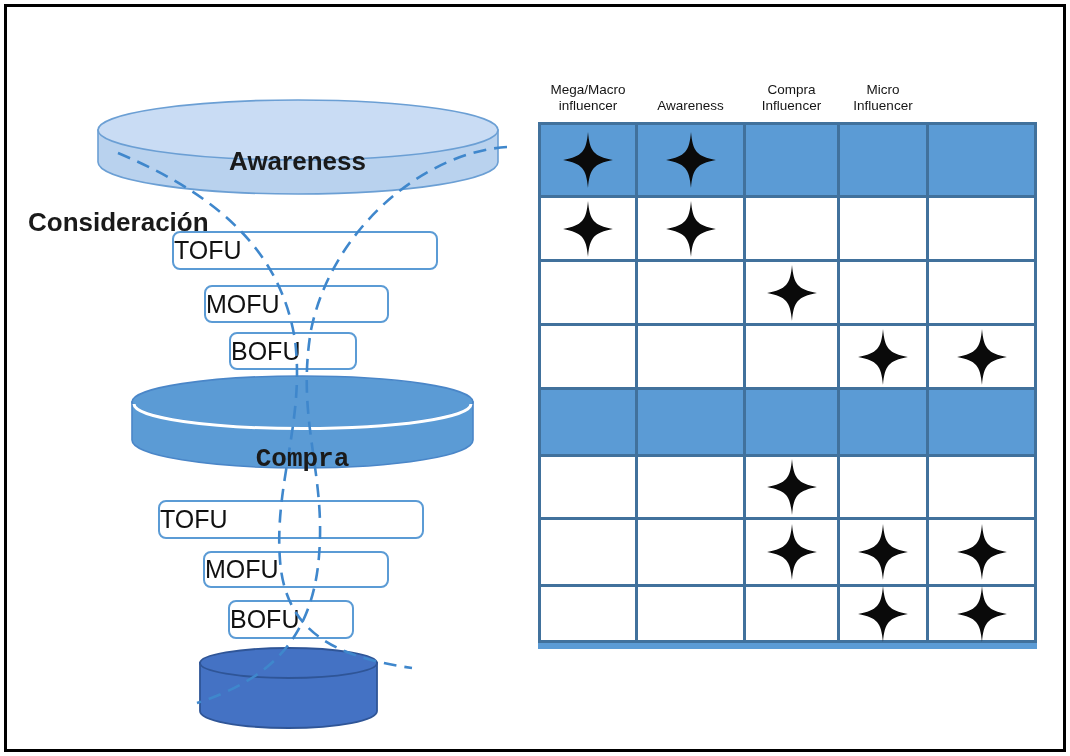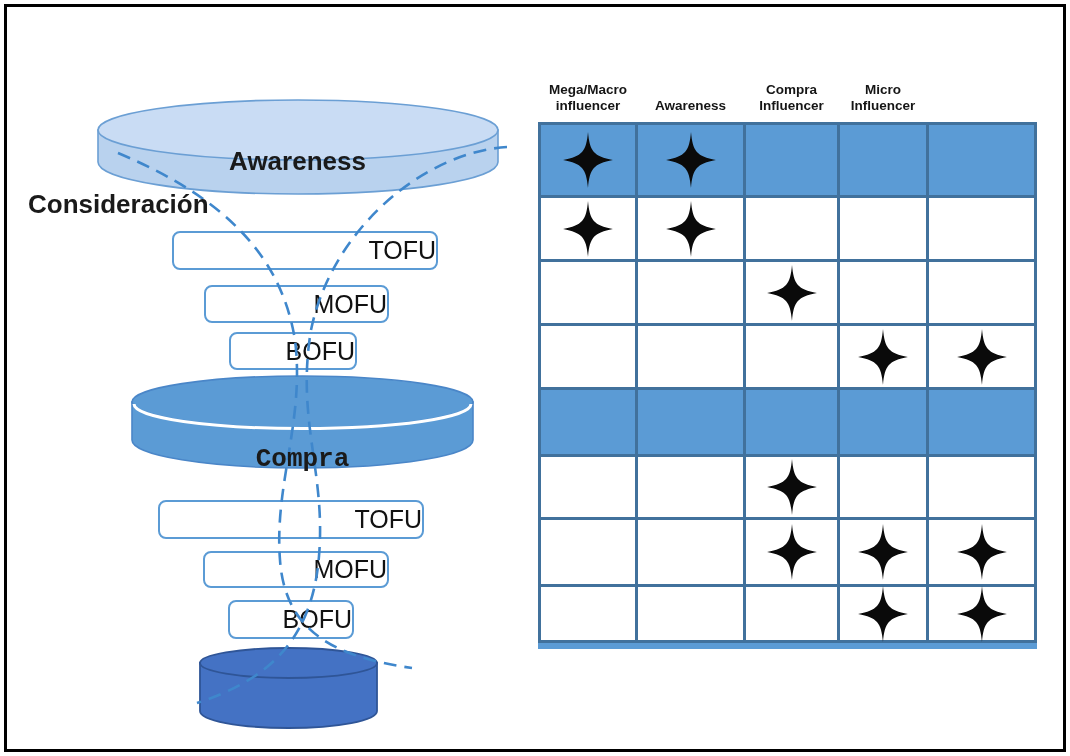--- a/index.html
+++ b/index.html
@@ -6,26 +6,26 @@
   .page{position:relative;width:1070px;height:756px;background:#fff;overflow:hidden;
         font-family:"Liberation Sans",sans-serif;}
   .frame{position:absolute;left:4px;top:4px;right:4px;bottom:4px;border:3px solid #000;pointer-events:none;z-index:10;}
   svg.layer{position:absolute;left:0;top:0;pointer-events:none;}
   .funnel-base{z-index:1;}
   .funnel-curves{z-index:3;}
   .stage-label{position:absolute;z-index:4;font-weight:700;color:var(--label-text);
                font-size:26px;white-space:nowrap;}
   .stage-label.centered{text-align:center;}
   .fbox{position:absolute;z-index:2;background:#fff;border:2px solid var(--box-border);
-        border-radius:8px;display:flex;align-items:center;justify-content:flex-end;}
+        border-radius:8px;display:flex;align-items:center;justify-content:flex-start;}
   .fbox span{font-size:25px;color:#111;}
   #matrix-headers{position:absolute;left:538px;top:70px;width:499px;height:52px;z-index:2;
         display:grid;grid-template-columns:94px 105px 91px 86px 105px;gap:3px;padding:0 3px;}
   .hcell{display:flex;align-items:flex-end;justify-content:center;text-align:center;
-        font-weight:700;font-size:13.5px;line-height:16px;color:#151515;padding:0 6px 8px 6px;}
+        font-weight:400;font-size:13.5px;line-height:16px;color:#151515;padding:0 6px 8px 6px;}
   #matrix-grid{position:absolute;left:538px;top:122px;width:499px;height:521px;z-index:2;
         box-sizing:border-box;background:var(--grid-border);padding:3px;
         display:grid;grid-template-columns:94px 105px 91px 86px 105px;
         grid-template-rows:70px 61px 61px 61px 64px 60px 64px 53px;gap:3px;}
   .cell{display:flex;align-items:center;justify-content:center;}
   .cell.white{background:#fff;}
   .cell.blue{background:var(--cell-blue);}
   .star{width:52px;height:56px;}
   .star path{fill:var(--star);}
   .bottom-strip{position:absolute;left:538px;top:643px;width:499px;height:6px;
@@ -50,21 +50,21 @@
       <path d="M134,404 C134,418 210,428.5 302.5,428.5 C395,428.5 471,418 471,404" style="fill:none;stroke:#ffffff;stroke-width:3"></path>
     </g>
 
     <g>
       <path d="M200,663 V711 C200,720.5 239,728 288.5,728 C338,728 377,720.5 377,711 V663 Z" style="fill:var(--retention-fill);stroke:var(--retention-stroke);stroke-width:1.8"></path>
       <ellipse cx="288.5" cy="663" rx="88.5" ry="15" style="fill:var(--retention-fill);stroke:var(--retention-stroke);stroke-width:1.8"></ellipse>
     </g>
   </svg>
 
   <div class="stage-label centered" style="left:150px;top:146px;width:295px;">Awareness</div>
-  <div class="stage-label" style="left:28px;top:189px;">Consideración</div>
+  <div class="stage-label" style="left:28px;top:207px;">Consideración</div>
   <div class="stage-label centered" style="left:230px;top:444px;width:145px;font-family:Liberation Mono, monospace;">Compra</div>
 
   <div class="fbox" style="left:172px;top:231px;width:262px;height:35px;">
     <span>TOFU</span>
   </div>
   <div class="fbox" style="left:204px;top:285px;width:181px;height:34px;">
     <span>MOFU</span>
   </div>
   <div class="fbox" style="left:229px;top:332px;width:124px;height:34px;">
     <span>BOFU</span>

